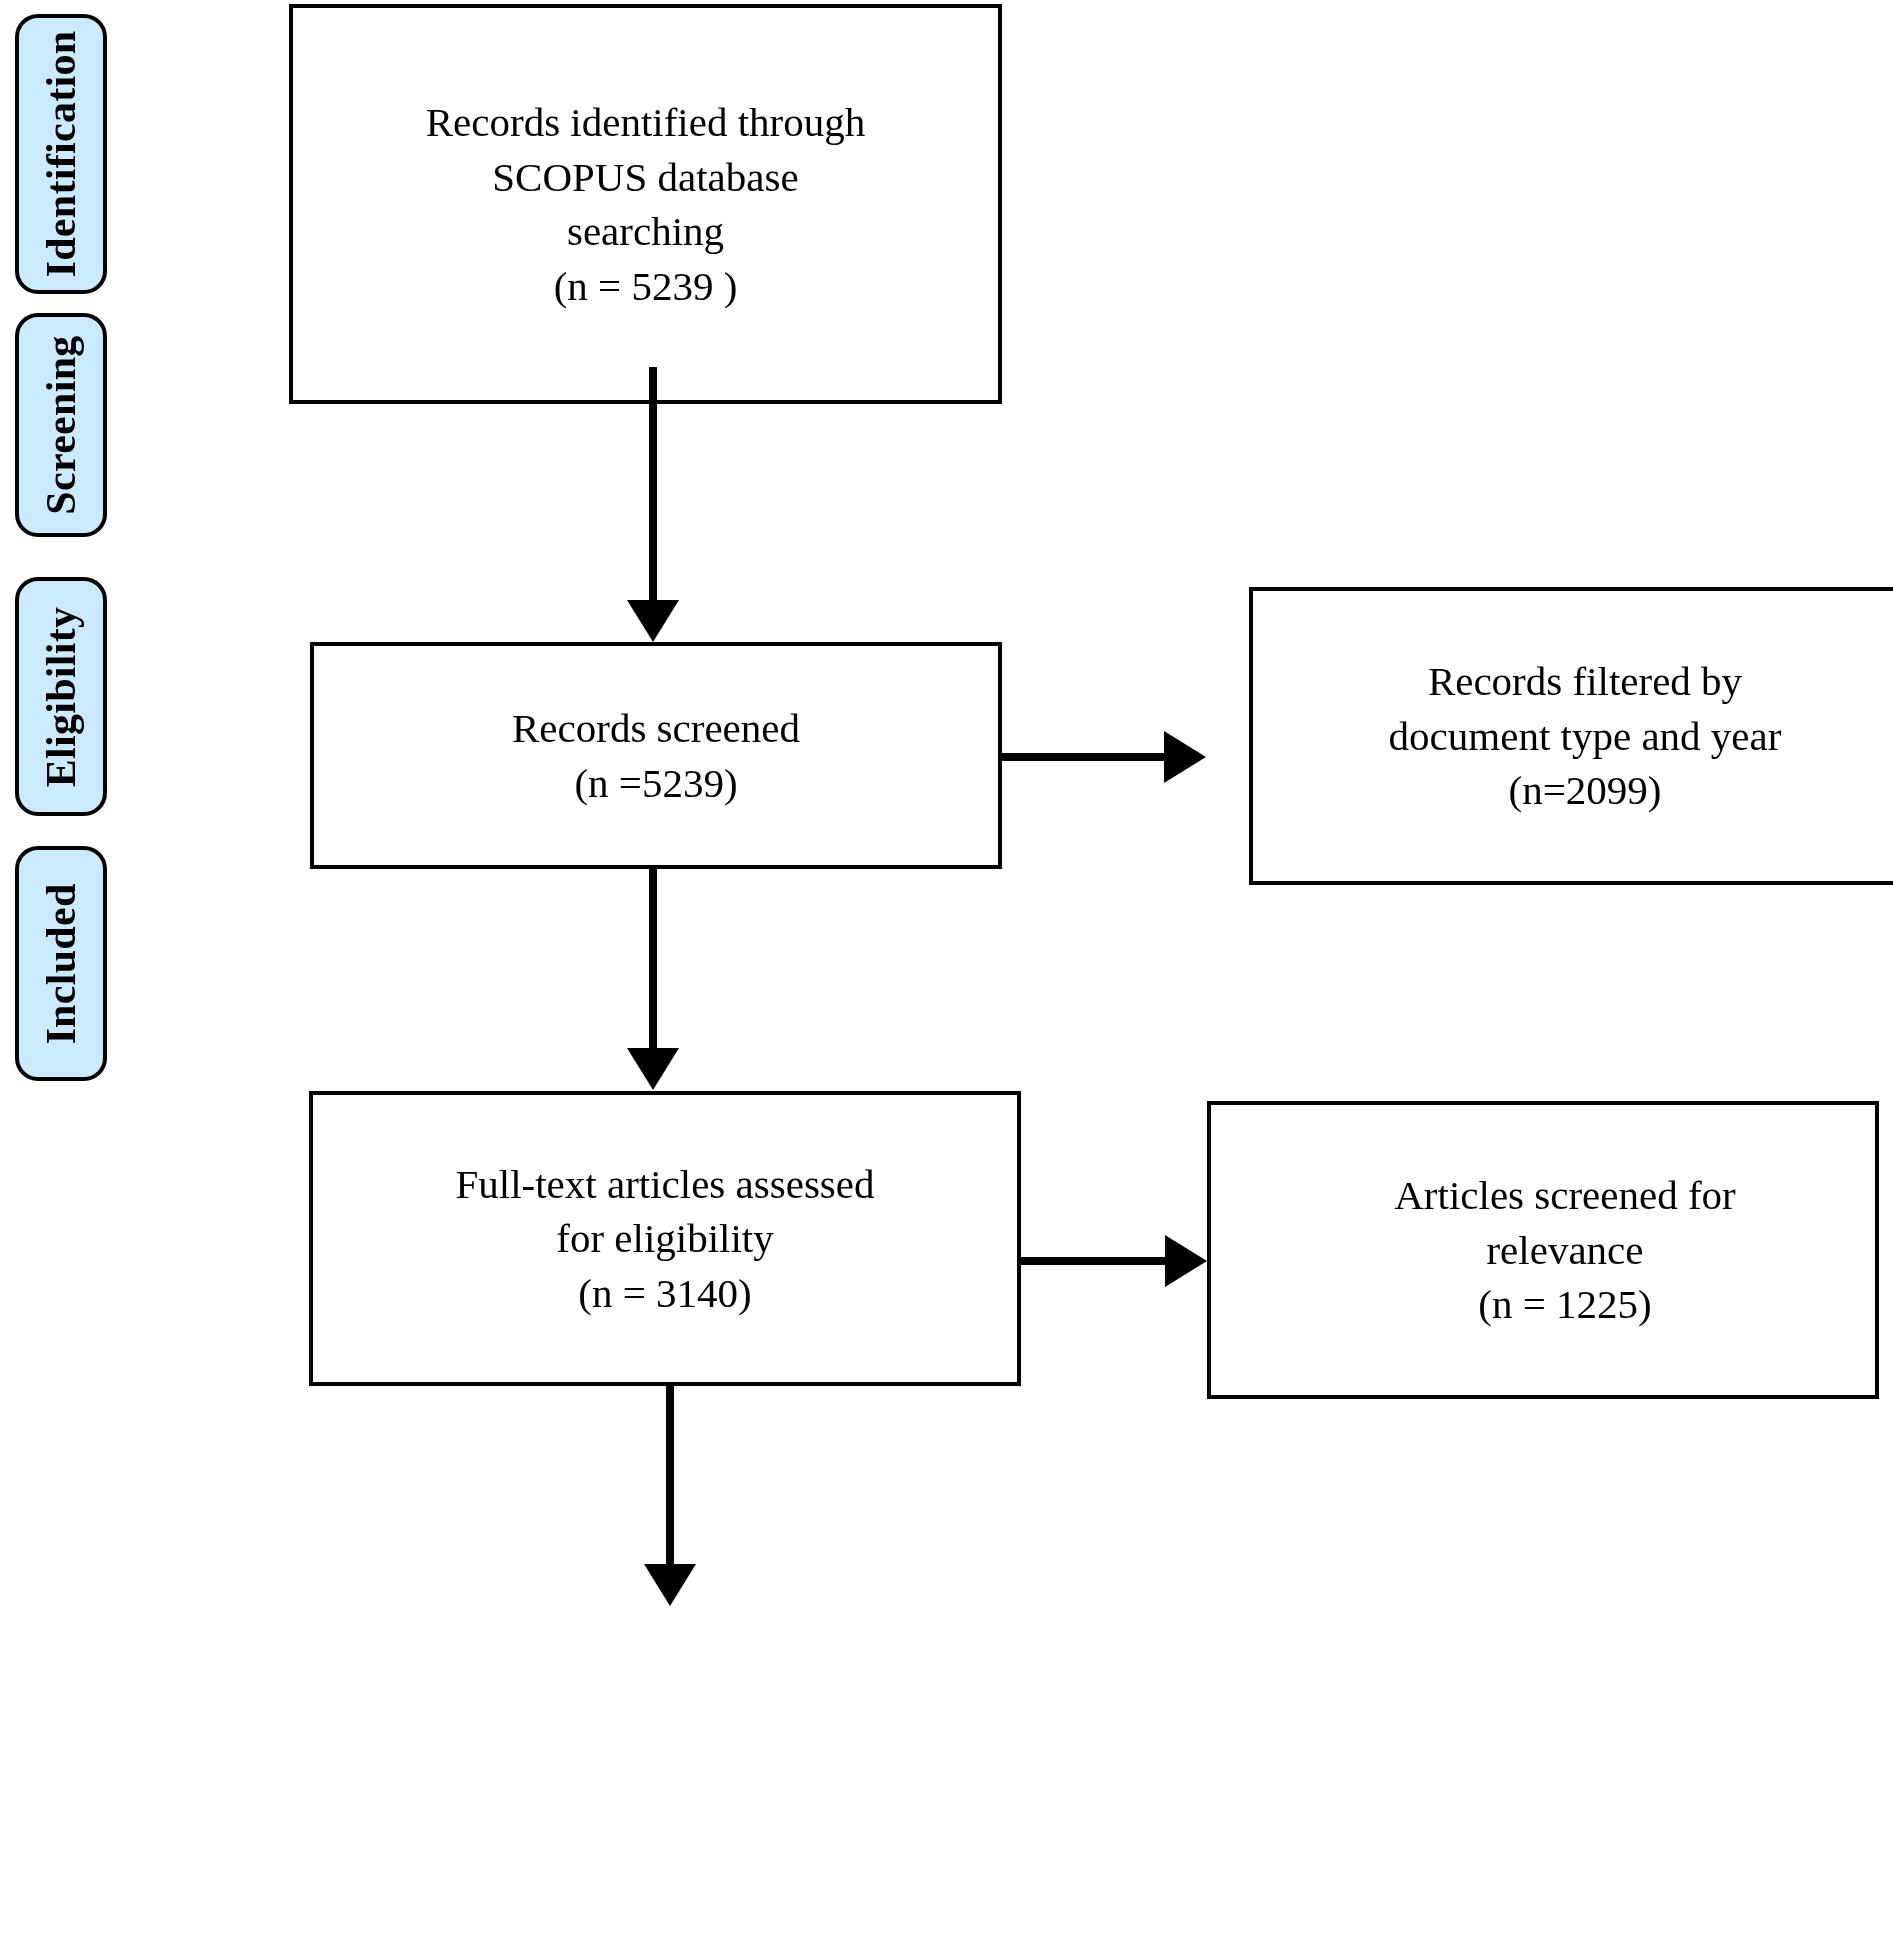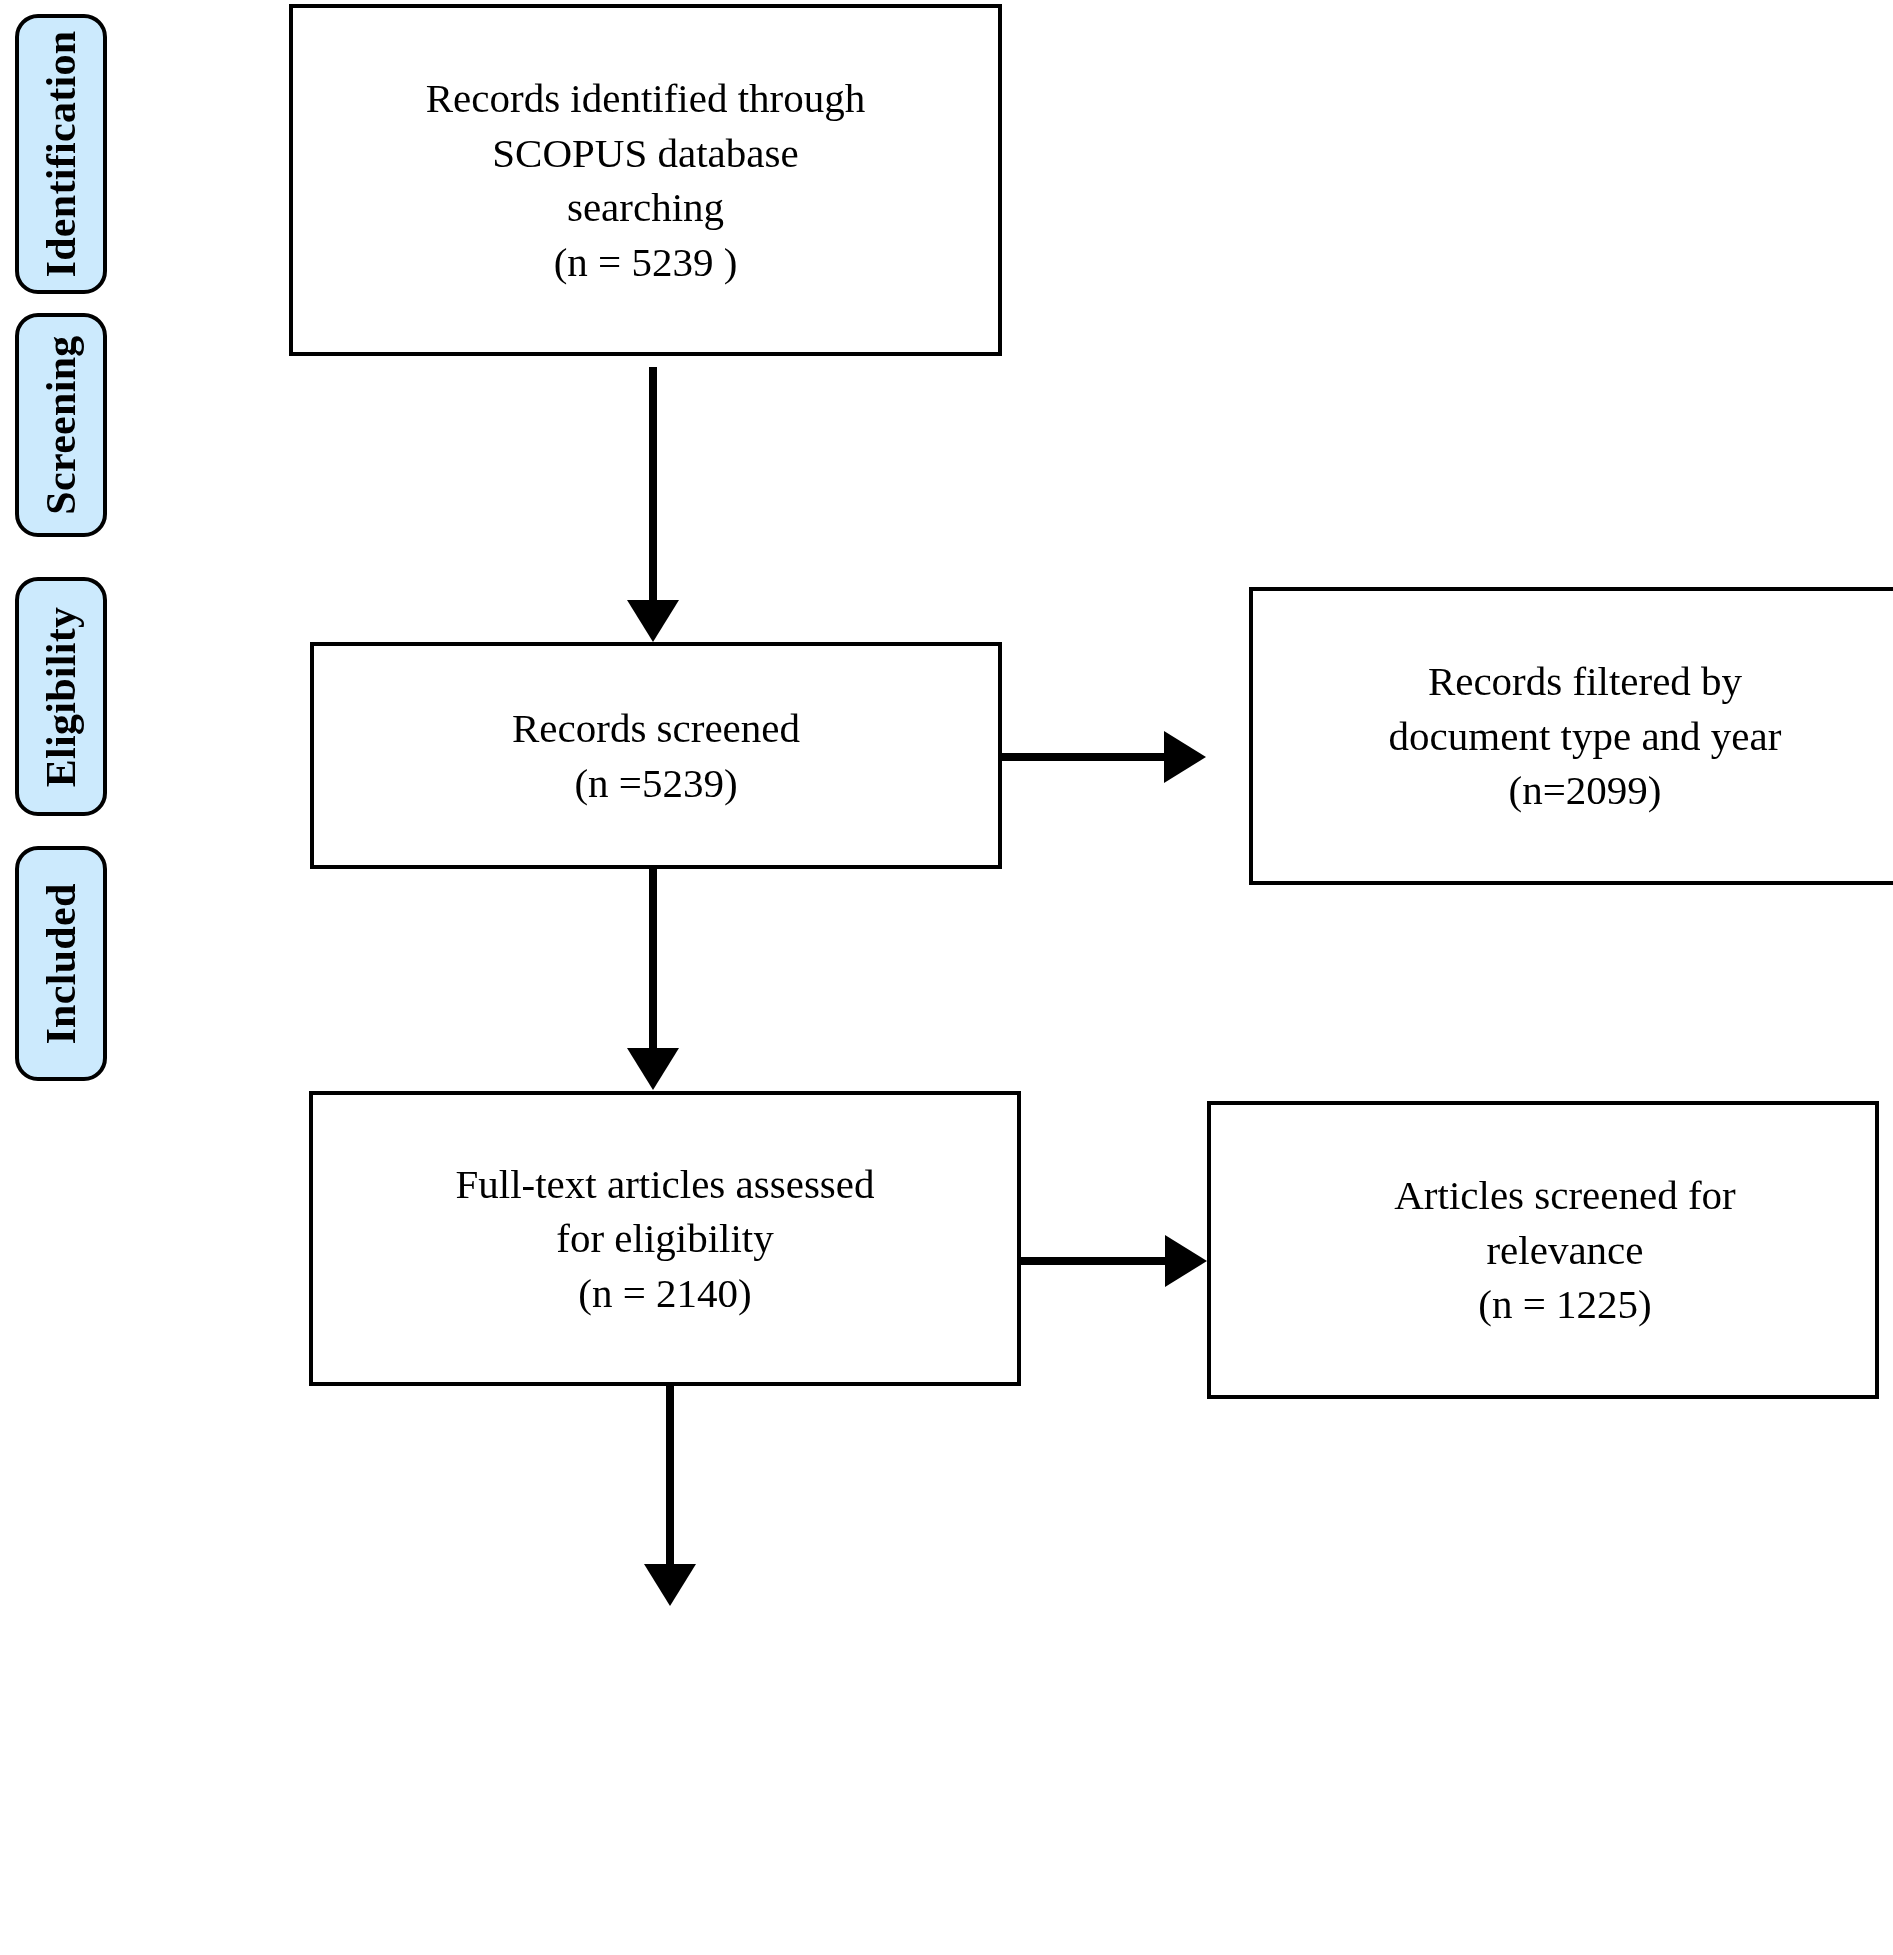--- a/index.html
+++ b/index.html
@@ -116,42 +116,42 @@
   </div>
 
   <div class="stage-pill" style="left:15px; top:577px; width:92px; height:239px;">
     <span class="stage-pill-label">Eligibility</span>
   </div>
 
   <div class="stage-pill" style="left:15px; top:846px; width:92px; height:235px;">
     <span class="stage-pill-label">Included</span>
   </div>
 
-  <div class="flow-box" style="left:289px; top:4.1px; width:713px; height:352px;text-align:center;">
+  <div class="flow-box" style="left:289px; top:4.1px; width:713px; height:400px;text-align:center;">
     <span class="flow-box-text">Records identified through
 SCOPUS database
 searching
 (n = 5239 )</span>
   </div>
 
   <div class="flow-box" style="left:310px; top:642px; width:692px; height:227px;">
     <span class="flow-box-text">Records screened
 (n =5239)</span>
   </div>
 
   <div class="flow-box" style="left:1207px; top:587px; width:672px; height:298px;margin-left:42px;">
     <span class="flow-box-text">Records filtered by
 document type and year
 (n=2099)</span>
   </div>
 
   <div class="flow-box" style="left:309px; top:1091px; width:712px; height:295px;">
     <span class="flow-box-text">Full-text articles assessed
 for eligibility
-(n = 2140)</span>
+(n = 3140)</span>
   </div>
 
   <div class="flow-box" style="left:1207px; top:1101px; width:672px; height:298px;padding-left:44px;">
     <span class="flow-box-text">Articles screened for
 relevance
 (n = 1225)</span>
   </div>
 
 
   <div class="arrow-v" style="left:653px; top:367px; height:275px;">

